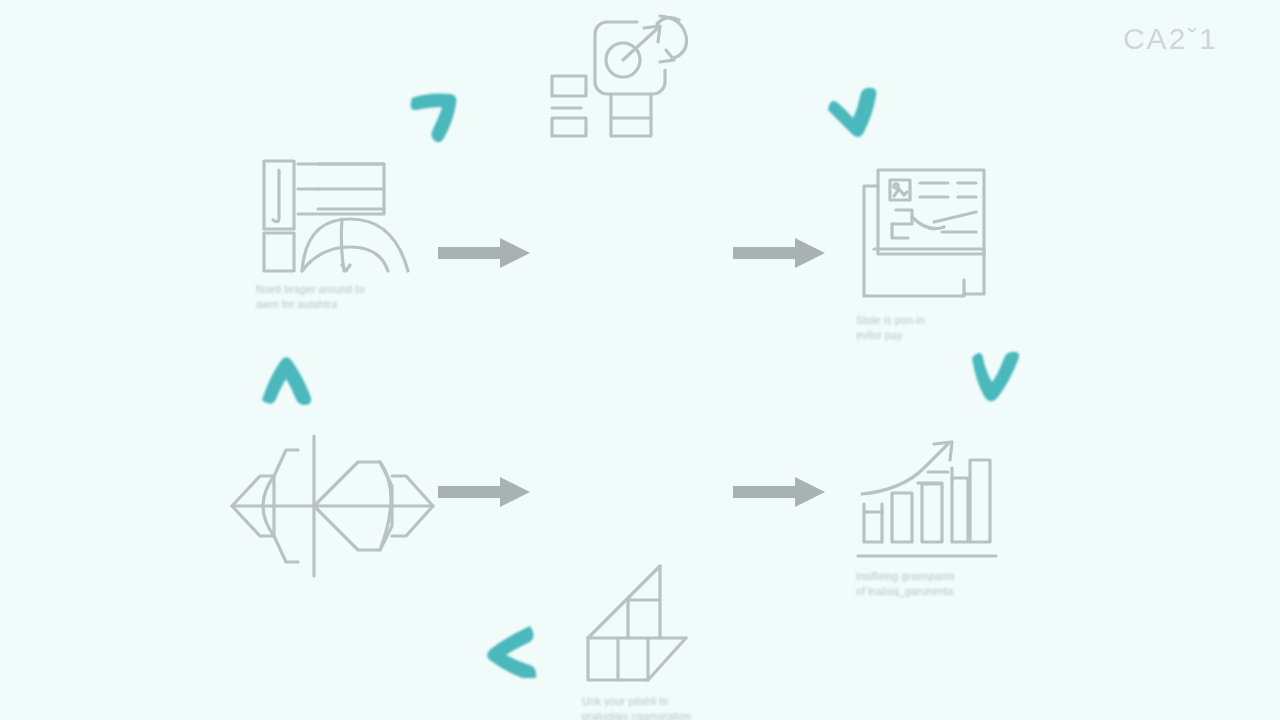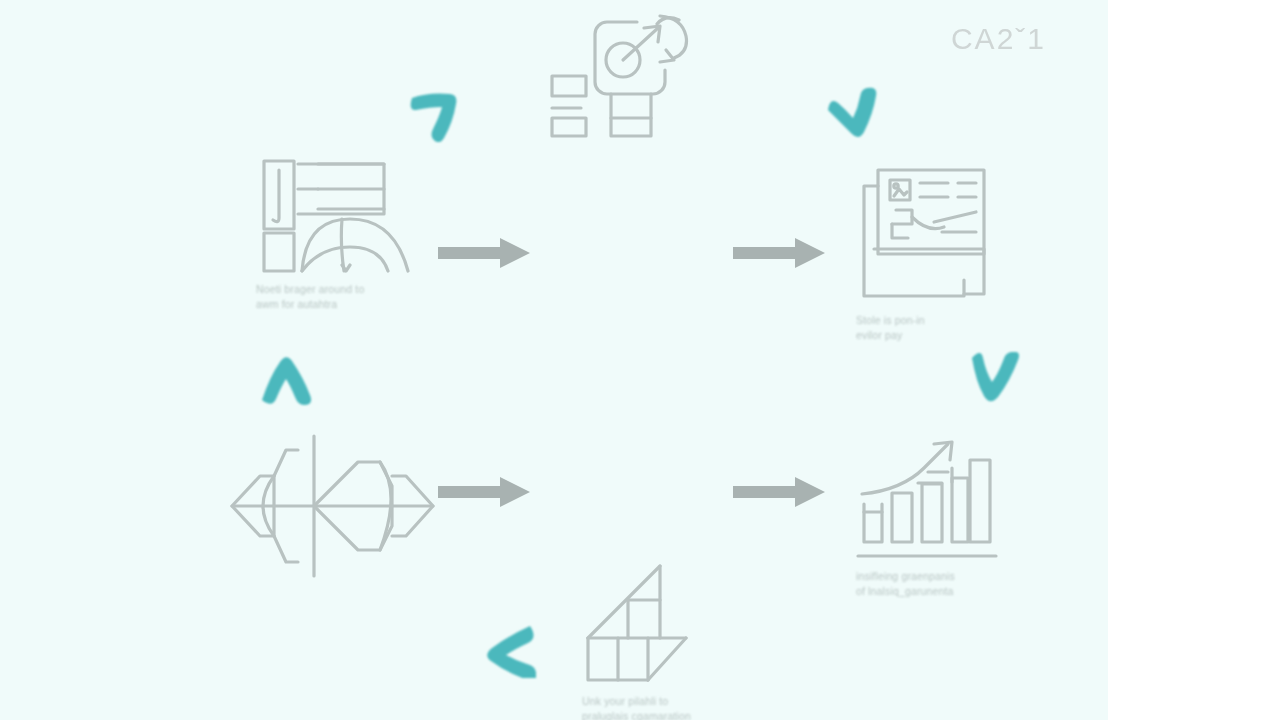--- a/index.html
+++ b/index.html
@@ -4,21 +4,21 @@
 <title>Process Cycle Slide</title>
 <style>
   * { margin:0; padding:0; box-sizing:border-box; }
   html, body {
     width:1280px; height:720px;
     overflow:hidden;
     font-family:"Liberation Sans", sans-serif;
   }
   #slide {
     position:relative;
-    width:1108px; height:720px;
+    width:1280px; height:720px;
     background:#f0fbfa;
   }
 
   
   #watermark {
     position:absolute;
     top:22px; right:62px;
     font-size:30px;
     letter-spacing:2px;
     color:#cfd6d5;

